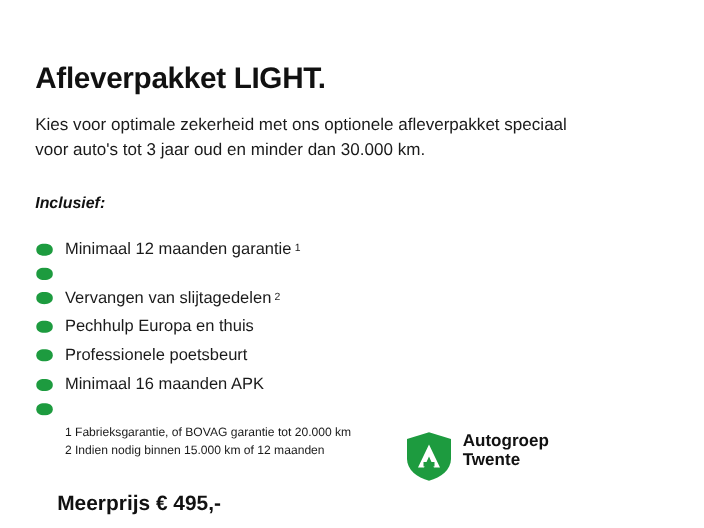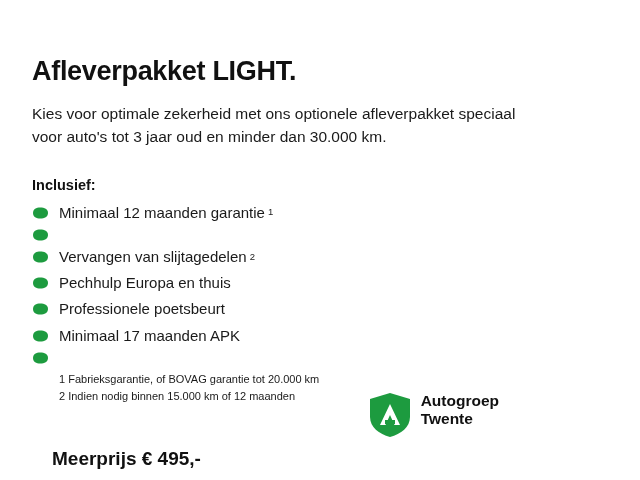--- a/index.html
+++ b/index.html
@@ -31,22 +31,23 @@
   .intro {
     font-size: 15.5px;
     line-height: 1.47;
     margin: 0;
     color: #1a1a1a;
     max-width: 500px;
   }
   .incl-label {
     font-size: 14.5px;
     font-weight: bold;
-    margin: 28px 0 10px 0;
-    color: #111111;
+    margin: 28px 0 24px 0;
+    color: #111111;
+    font-style: italic;
   }
   ul.features {
     list-style: none;
     margin: 0;
     padding: 0;
     text-align: right;
   }
   ul.features li {
     display: flex;
     align-items: center;
@@ -160,21 +161,21 @@
       </span>
       <span class="feat-text">Professionele poetsbeurt</span>
       <span class="sup"></span>
     </li>
     <li>
       <span class="bullet">
         <svg width="17" height="12" viewBox="0 0 17 12">
             <path d="M1 6 C1 2.2 4.2 0.5 8.2 0.5 C12.5 0.5 16 2 16 6 C16 9.8 12.5 11.5 8.2 11.5 C4.2 11.5 1 9.8 1 6 Z" fill="#1d9b3f"></path>
           </svg>
       </span>
-      <span class="feat-text">Minimaal 17 maanden APK</span>
+      <span class="feat-text">Minimaal 16 maanden APK</span>
       <span class="sup"></span>
     </li>
     <li>
       <span class="bullet">
         <svg width="17" height="12" viewBox="0 0 17 12">
             <path d="M1 6 C1 2.2 4.2 0.5 8.2 0.5 C12.5 0.5 16 2 16 6 C16 9.8 12.5 11.5 8.2 11.5 C4.2 11.5 1 9.8 1 6 Z" fill="#1d9b3f"></path>
           </svg>
       </span>
       <span class="sup"></span>
     </li>

